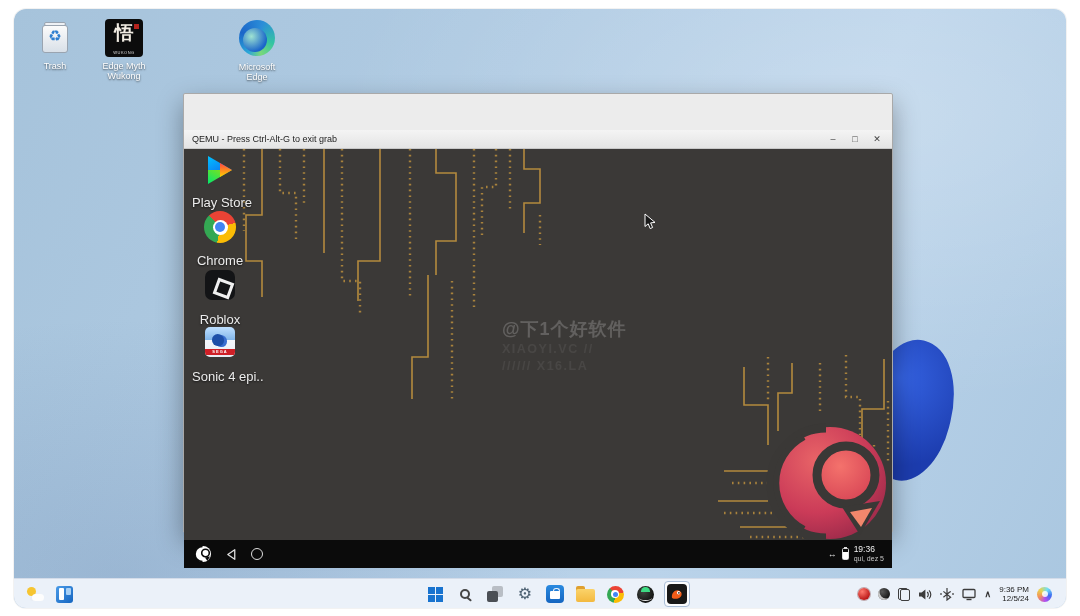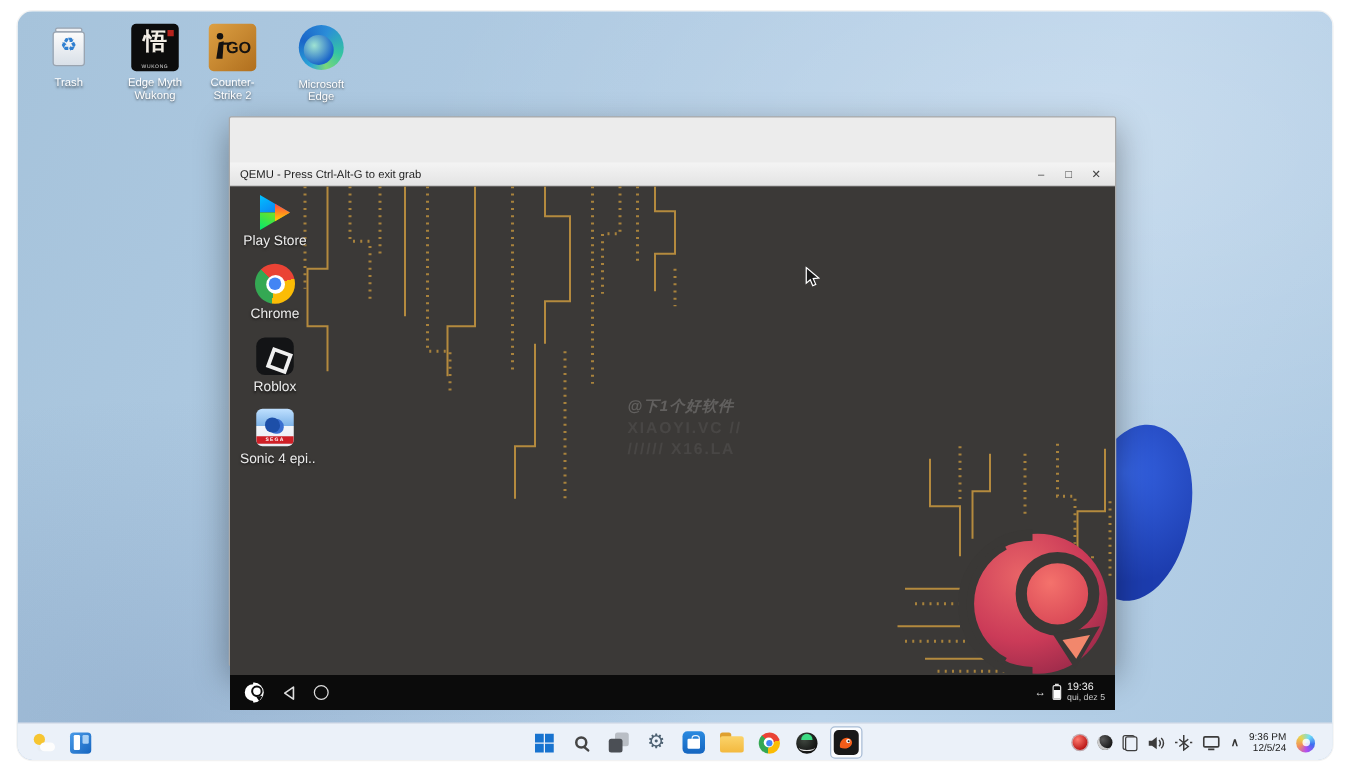--- a/index.html
+++ b/index.html
@@ -44,36 +44,36 @@
   .qemu { position:absolute; left:183px; top:93px; width:710px; height:440px; background:#ececec;
     border:1px solid #a9a9a9; border-radius:2px; box-shadow:0 10px 26px rgba(0,0,0,.35); }
   .titlebar { position:relative; height:19px; background:linear-gradient(180deg,#f4f4f4,#e4e4e4); border-bottom:1px solid #c8c8c8;margin-top:36px; }
   .title { position:absolute; left:8px; top:4px; font-size:9px; color:#1d1d1d; }
   .controls { position:absolute; right:4px; top:0; height:19px; display:flex; }
   .ctrl { width:22px; text-align:center; font-size:9px; line-height:19px; color:#444; }
   .screen { position:relative; width:708px; height:391px; background:#3b3937; overflow:hidden; }
   .circuits { position:absolute; left:0; top:0; }
   .app { position:absolute; left:8px; width:56px; text-align:center; }
   .app-img { width:34px; height:34px; margin:0 auto; position:relative; }
-  .app-label { margin-top:0; font-size:11px; color:#ececec; text-shadow:0 1px 2px rgba(0,0,0,.7); white-space:nowrap; }
+  .app-label { margin-top:8px; font-size:13px; color:#ececec; text-shadow:0 1px 2px rgba(0,0,0,.7); white-space:nowrap; }
   .chrome-ball { width:32px; height:32px; margin:1px auto; border-radius:50%; position:relative;
     background:conic-gradient(from -45deg, #ea4335 0deg 120deg, #fbbc05 120deg 235deg, #34a853 235deg 360deg); }
   .chrome-ball::before { content:""; position:absolute; left:50%; top:50%; width:15px; height:15px; margin:-7.5px; border-radius:50%; background:#fff; }
   .chrome-ball::after { content:""; position:absolute; left:50%; top:50%; width:10px; height:10px; margin:-5px; border-radius:50%; background:#4285f4; }
   .roblox { width:30px; height:30px; margin:2px auto; background:#131416; border-radius:7px; position:relative; }
   .roblox::after { content:""; position:absolute; left:50%; top:50%; width:11px; height:11px; margin:-5.5px; border:3px solid #f0f0f0; transform:rotate(20deg); }
   .sonic { width:30px; height:30px; margin:2px auto; border-radius:5px; overflow:hidden; position:relative;
     background:linear-gradient(180deg,#bfe0ff 0%, #7fb4e8 45%, #f4f7fb 45%, #e8edf4 100%); }
   .sonic-fig { position:absolute; left:7px; top:7px; width:12px; height:12px; border-radius:50% 55% 45% 50%; background:#1d4fa8; box-shadow:3px 1px 0 #3a6fd0; }
   .sega-bar { position:absolute; bottom:2px; left:0; width:100%; height:6px; background:#cf2027; color:#fff; font-size:4px; font-weight:bold; text-align:center; line-height:6px; letter-spacing:1px; }
   .payback { width:30px; height:30px; margin:2px auto; border-radius:5px; position:relative; overflow:hidden;
     background:radial-gradient(circle at 32% 35%, #8a7426, #4a3d14 55%, #262009); }
   .payback::after { content:""; position:absolute; left:4px; top:14px; width:22px; height:7px; background:#c9a42c; opacity:.75; transform:rotate(-12deg); border-radius:2px; }
   .watermark { position:absolute; left:318px; top:168px; }
-  .wm1 { font-size:12px; font-weight:bold; color:rgba(255,255,255,0.20); letter-spacing:1px;font-style:italic; }
+  .wm1 { font-size:18px; font-weight:bold; color:rgba(255,255,255,0.20); letter-spacing:1px; }
   .wm2, .wm3 { font-size:12.5px; font-weight:bold; color:rgba(255,255,255,0.07); letter-spacing:1.5px; line-height:17px; }
 
   
   .navbar { position:relative; width:708px; height:28px; background:#0b0b0b; }
   .nav-left { position:absolute; left:10px; top:0; height:28px; display:flex; align-items:center; gap:13px; }
   .nav-back { width:13px; height:13px; }
   .nav-home { width:12px; height:12px; border:1.4px solid #ddd; border-radius:50%; }
   .nav-right { position:absolute; right:8px; top:0; height:28px; display:flex; align-items:center; gap:5px; }
   .nav-arrows { font-size:9px; color:#ddd; }
   .battery { width:7px; height:12px; border:1px solid #ddd; border-radius:1.5px; position:relative; background:linear-gradient(180deg, transparent 30%, #fff 30%); }
@@ -147,31 +147,20 @@
       <div class="dicon-label">Trash</div>
     </div>
     <div class="dicon" style="left:81px">
       <div class="dicon-img wukong">
         <div class="wukong-char">悟</div>
         <div class="wukong-seal"></div>
         <div class="wukong-sub">WUKONG</div>
       </div>
       <div class="dicon-label">Edge Myth Wukong</div>
     </div>
-    <div class="dicon" style="left:143px">
-      <div class="dicon-img cs2">
-        <svg width="16" height="24" style="position:absolute;left:3px;top:6px">
-          <circle cx="6" cy="4" r="2.6" fill="#151210"></circle>
-          <path d="M3 22 L5 9 L9 8 L8 22 Z" fill="#151210"></path>
-          <rect x="7" y="9" width="8" height="1.8" fill="#151210"></rect>
-        </svg>
-        <div class="cs2-go">GO</div>
-      </div>
-      <div class="dicon-label">Counter-Strike 2</div>
-    </div>
     <div class="dicon" style="left:214px">
       <div class="dicon-img">
           <div class="edge-icon"></div>
         </div>
       <div class="dicon-label">Microsoft Edge</div>
     </div>
 
     <div class="qemu" style="left:169px; top:84px;">
       <div class="titlebar">
         <span class="title">QEMU - Press Ctrl-Alt-G to exit grab</span>

